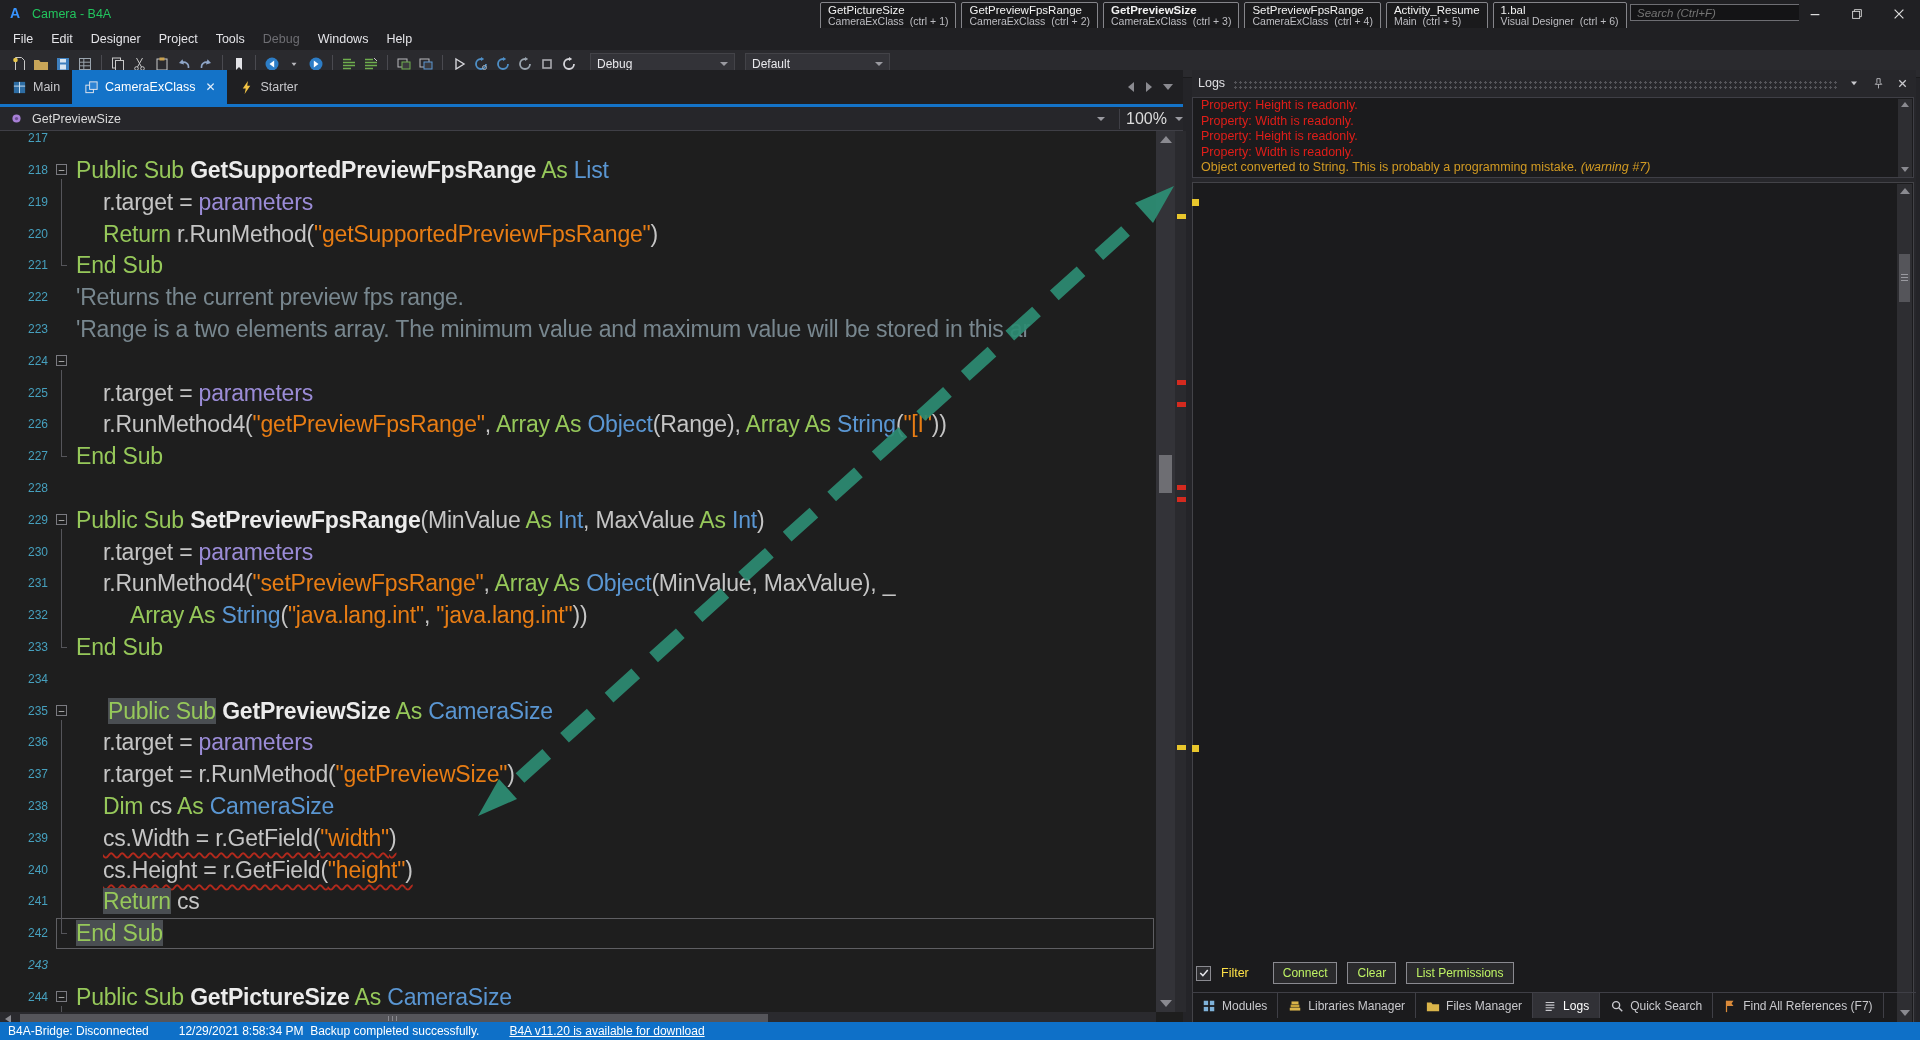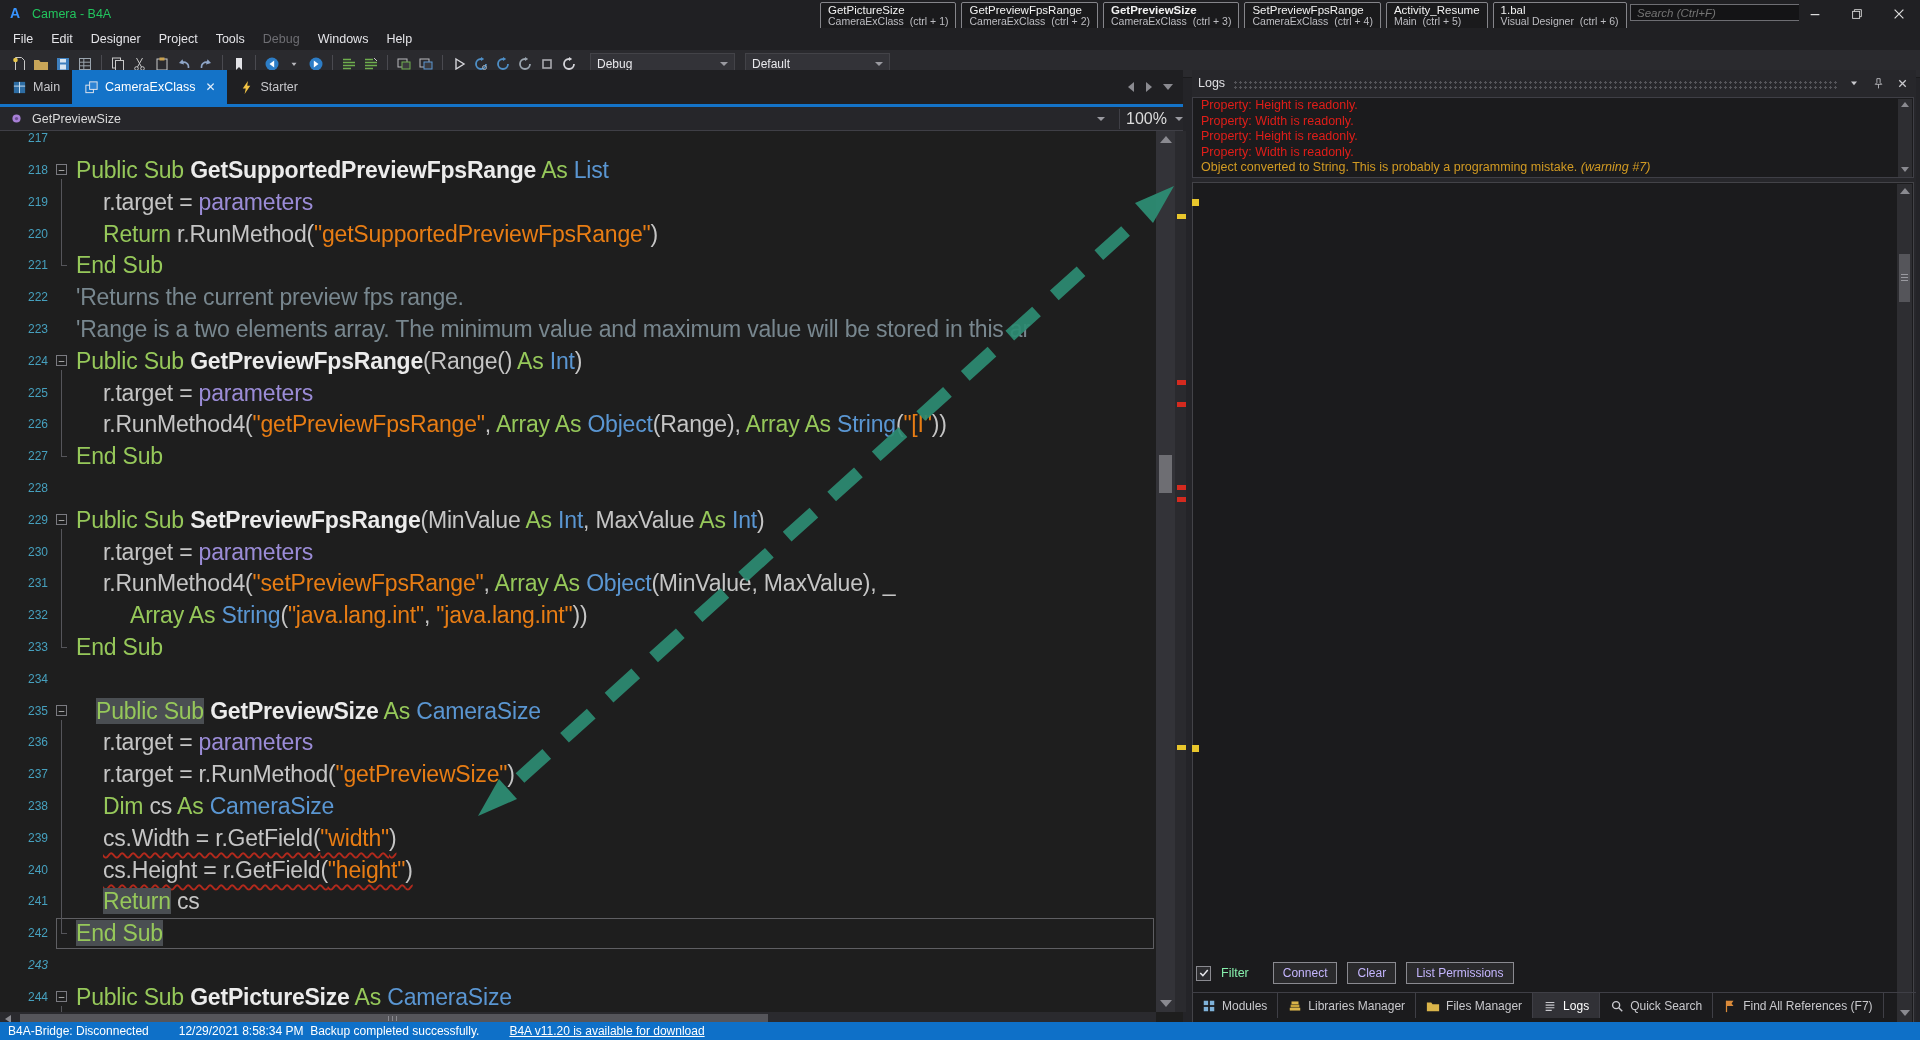--- a/index.html
+++ b/index.html
@@ -92,22 +92,22 @@
   .log-warning i { font-style:italic; }
   #msgs-sb { position:absolute; right:1px; top:1px; width:14px; height:78px; background:#2E2E32; }
   #logs-bigbox { position:absolute; left:0; top:112px; width:722px; height:841px; background:#1B1B1D; border:1px solid #434348; }
   #bigbox-sb { position:absolute; right:1px; top:1px; width:15px; height:838px; background:#2E2E32; }
   #bb-thumb { position:absolute; left:2px; top:70px; width:11px; height:48px; background:#55555A; }
   .hgrip { position:absolute; left:2px; width:7px; height:1px; background:#9A9AA0; }
   .ytick { position:absolute; left:-1px; width:7px; height:7px; background:#E8C62C; }
 
   #filter-row { position:absolute; left:4px; top:890px; width:716px; height:26px; display:flex; align-items:center; gap:10px; }
   #filter-box { width:15px; height:15px; background:#2D2D30; border:1px solid #8A8A90; display:flex; align-items:center; justify-content:center; cursor:pointer; }
-  #filter-label { font-size:12.5px; color:#86efac; margin-right:14px; }
-  .panel-btn { background:#2A2A2C; border:1px solid #8A8A90; color:#c4b5fd; font-size:12px; padding:3px 9px; cursor:pointer; font-family:"Liberation Sans",sans-serif; }
+  #filter-label { font-size:12.5px; color:#fde047; margin-right:14px; }
+  .panel-btn { background:#2A2A2C; border:1px solid #8A8A90; color:#bef264; font-size:12px; padding:3px 9px; cursor:pointer; font-family:"Liberation Sans",sans-serif; }
 
   #dock-tabs { position:absolute; left:0; top:922px; width:724px; height:26px; border-top:1px solid #3F3F46; display:flex; align-items:center; }
   .dock-item { display:flex; align-items:center; gap:6px; padding:0 10px; height:100%; font-size:12px; color:#C8C8CC; cursor:pointer; border-right:1px solid #3F3F46; }
   .dock-item.active { color:#FFFFFF; background:#313136; }
 
   
   #statusbar { position:absolute; left:0; top:1022px; width:1920px; height:18px; background:#0E70C8; display:flex; align-items:center; gap:30px; padding-left:8px; }
   #statusbar span { font-size:12px; color:#FFFFFF; white-space:pre; }
   #status-link { text-decoration:underline; cursor:pointer; }
 
@@ -405,21 +405,20 @@
         <div class="ln" style="top: 86.6px;">220</div>
         <div class="codeline" style="top: 86.6px; left: 103px;"><span class="tk-k">Return </span><span class="tk-p">r.RunMethod(</span><span class="tk-s">"getSupportedPreviewFpsRange"</span><span class="tk-p">)</span></div>
         <div class="ln" style="top: 118.4px;">221</div>
         <div class="codeline" style="top: 118.4px; left: 76px;"><span class="tk-k">End Sub</span></div>
         <div class="ln" style="top: 150.2px;">222</div>
         <div class="codeline" style="top: 150.2px; left: 76px;"><span class="tk-c">'Returns the current preview fps range.</span></div>
         <div class="ln" style="top: 182px;">223</div>
         <div class="codeline" style="top: 182px; left: 76px;"><span class="tk-c">'Range is a two elements array. The minimum value and maximum value will be stored in this ar</span></div>
         <div class="ln" style="top: 213.8px;">224</div>
         <div class="foldbox" style="top: 223.8px;">–</div>
-        <div class="codeline" style="top: 213.8px; left: 76px;"><span class="tk-k">Public Sub </span><span class="tk-m">GetPreviewFpsRange</span><span class="tk-p">(Range() </span><span class="tk-k">As </span><span class="tk-t">Int</span><span class="tk-p">)</span></div>
         <div class="ln" style="top: 245.6px;">225</div>
         <div class="codeline" style="top: 245.6px; left: 103px;"><span class="tk-p">r.target = </span><span class="tk-v">parameters</span></div>
         <div class="ln" style="top: 277.4px;">226</div>
         <div class="codeline" style="top: 277.4px; left: 103px;"><span class="tk-p">r.RunMethod4(</span><span class="tk-s">"getPreviewFpsRange"</span><span class="tk-p">, </span><span class="tk-k">Array As </span><span class="tk-t">Object</span><span class="tk-p">(Range), </span><span class="tk-k">Array As </span><span class="tk-t">String</span><span class="tk-p">(</span><span class="tk-s">"[I"</span><span class="tk-p">))</span></div>
         <div class="ln" style="top: 309.2px;">227</div>
         <div class="codeline" style="top: 309.2px; left: 76px;"><span class="tk-k">End Sub</span></div>
         <div class="ln" style="top: 341px;">228</div>
         <div class="codeline" style="top: 341px; left: 76px;"></div>
         <div class="ln" style="top: 372.8px;">229</div>
         <div class="foldbox" style="top: 382.8px;">–</div>
@@ -429,21 +428,21 @@
         <div class="ln" style="top: 436.4px;">231</div>
         <div class="codeline" style="top: 436.4px; left: 103px;"><span class="tk-p">r.RunMethod4(</span><span class="tk-s">"setPreviewFpsRange"</span><span class="tk-p">, </span><span class="tk-k">Array As </span><span class="tk-t">Object</span><span class="tk-p">(MinValue, MaxValue), _</span></div>
         <div class="ln" style="top: 468.2px;">232</div>
         <div class="codeline" style="top: 468.2px; left: 130px;"><span class="tk-k">Array As </span><span class="tk-t">String</span><span class="tk-p">(</span><span class="tk-s">"java.lang.int"</span><span class="tk-p">, </span><span class="tk-s">"java.lang.int"</span><span class="tk-p">))</span></div>
         <div class="ln" style="top: 500px;">233</div>
         <div class="codeline" style="top: 500px; left: 76px;"><span class="tk-k">End Sub</span></div>
         <div class="ln" style="top: 531.8px;">234</div>
         <div class="codeline" style="top: 531.8px; left: 76px;"></div>
         <div class="ln" style="top: 563.6px;">235</div>
         <div class="foldbox" style="top: 573.6px;">–</div>
-        <div class="codeline" style="top: 563.6px; left: 76px; padding-left: 20px;"><span class="tk-k hl">Public Sub</span><span class="tk-p"> </span><span class="tk-m">GetPreviewSize</span><span class="tk-k"> As </span><span class="tk-t">CameraSize</span></div>
+        <div class="codeline" style="top: 563.6px; left: 88px; padding-left: 20px;"><span class="tk-k hl">Public Sub</span><span class="tk-p"> </span><span class="tk-m">GetPreviewSize</span><span class="tk-k"> As </span><span class="tk-t">CameraSize</span></div>
         <div class="ln" style="top: 595.4px;">236</div>
         <div class="codeline" style="top: 595.4px; left: 103px;"><span class="tk-p">r.target = </span><span class="tk-v">parameters</span></div>
         <div class="ln" style="top: 627.2px;">237</div>
         <div class="codeline" style="top: 627.2px; left: 103px;"><span class="tk-p">r.target = r.RunMethod(</span><span class="tk-s">"getPreviewSize"</span><span class="tk-p">)</span></div>
         <div class="ln" style="top: 659px;">238</div>
         <div class="codeline" style="top: 659px; left: 103px;"><span class="tk-k">Dim </span><span class="tk-p">cs </span><span class="tk-k">As </span><span class="tk-t">CameraSize</span></div>
         <div class="ln" style="top: 690.8px;">239</div>
         <div class="codeline" style="top: 690.8px; left: 103px;"><span class="err"><span class="tk-p">cs.Width = r.GetField(</span><span class="tk-s">"width"</span><span class="tk-p">)</span></span></div>
         <div class="ln" style="top: 722.6px;">240</div>
         <div class="codeline" style="top: 722.6px; left: 103px;"><span class="err"><span class="tk-p">cs.Height = r.GetField(</span><span class="tk-s">"height"</span><span class="tk-p">)</span></span></div>

